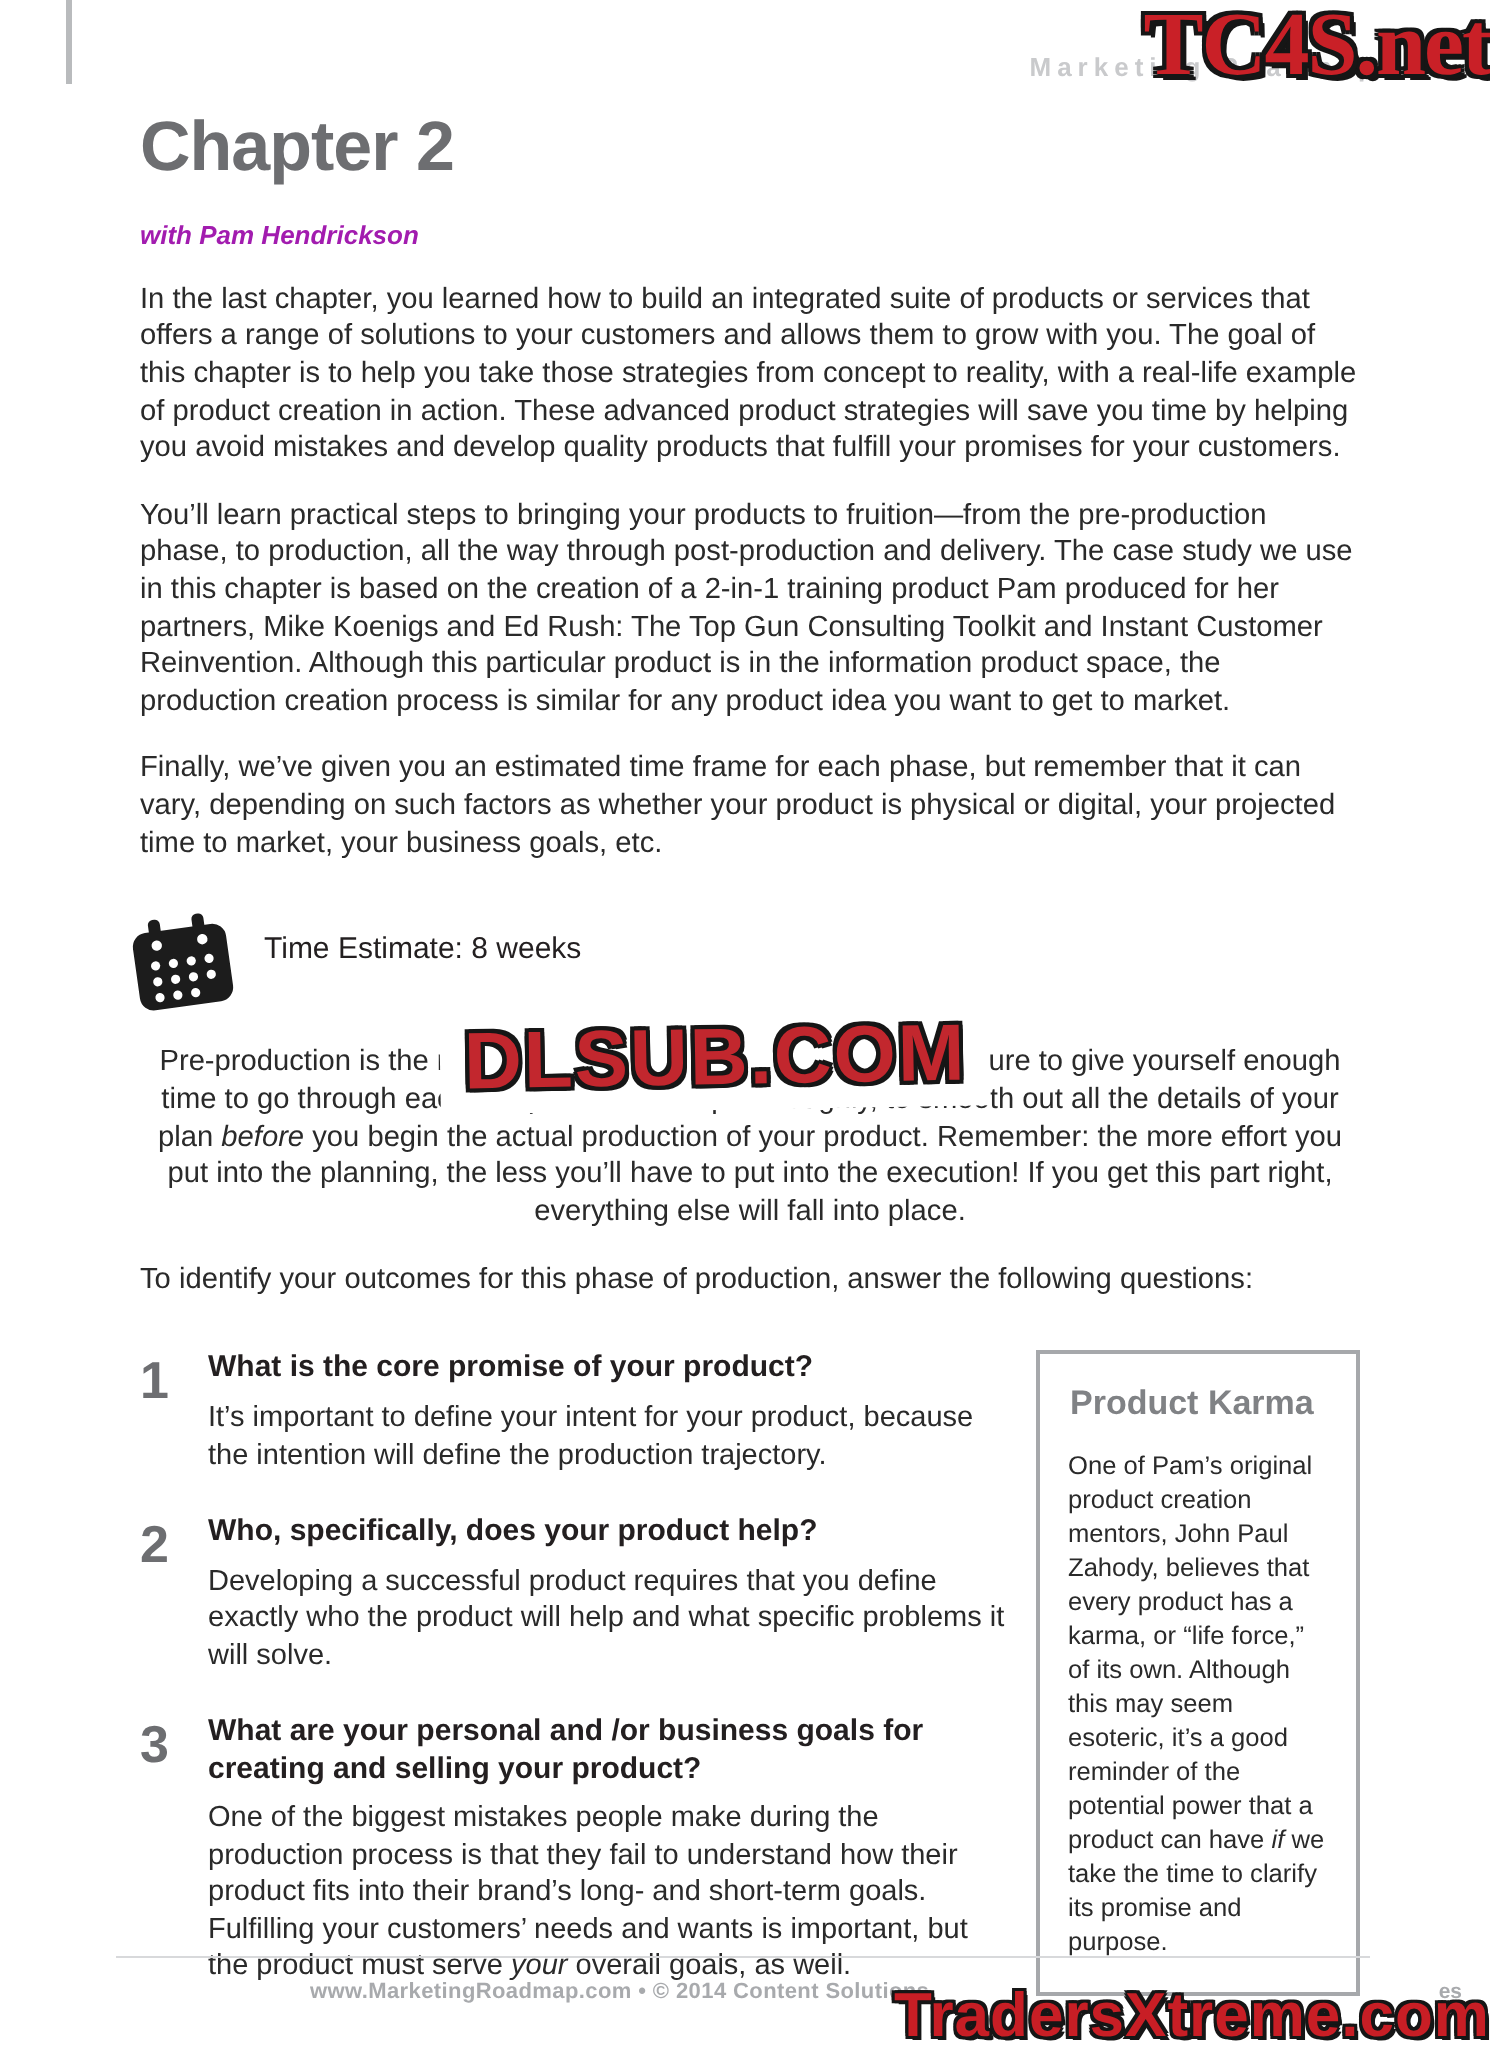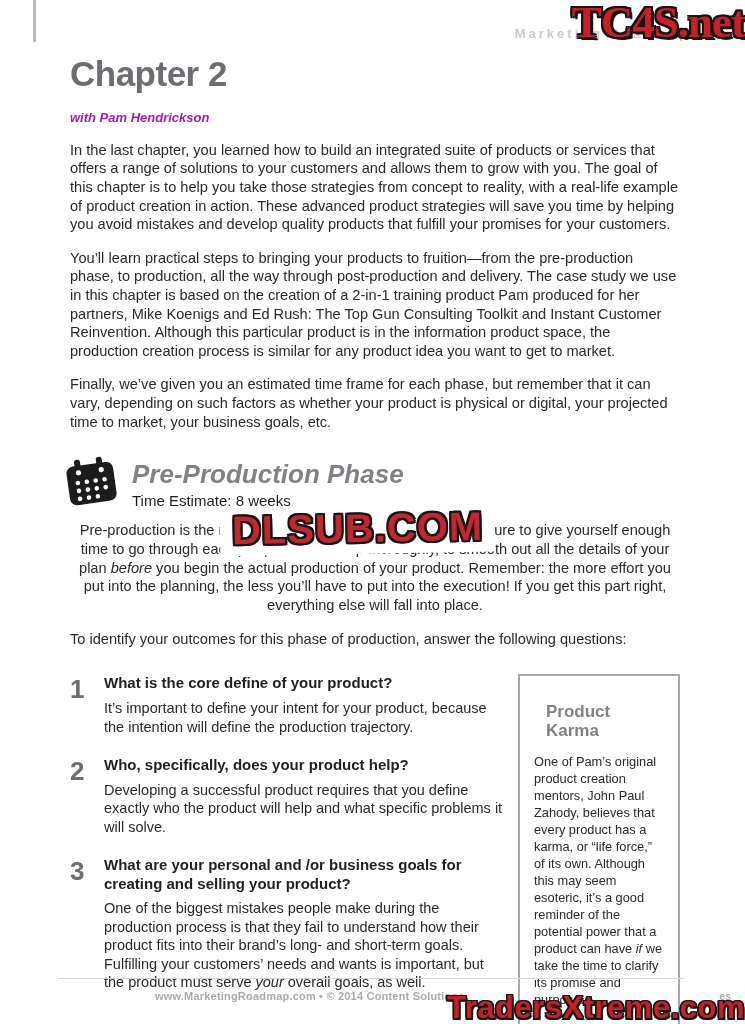--- a/index.html
+++ b/index.html
@@ -153,21 +153,21 @@
     width: 162px;
     border: 2px solid #a6a8ab;
     padding: 15px 14px 17px;
     align-self: flex-start;
     background: #ffffff;
   }
   .sidebar-title {
     font-size: 17px;
     font-weight: 700;
     color: #808285;
-    margin: 12px;
+    margin: 1px;
     line-height: 1.1;
   }
   .sidebar-body {
     margin-top: 12px;
     font-size: 12.8px;
     line-height: 1.33;
     color: #2a2a2a;
   }
   .it { font-style: italic; }
   
@@ -243,40 +243,39 @@
               <circle cx="21" cy="32" r="2.3"></circle>
               <circle cx="30" cy="32" r="2.3"></circle>
               <circle cx="39" cy="32" r="2.3"></circle>
             <circle cx="12" cy="40" r="2.3"></circle>
               <circle cx="21" cy="40" r="2.3"></circle>
               <circle cx="30" cy="40" r="2.3"></circle>
           </g>
         </svg>
       </div>
       <div class="section-titles">
-        <h3 class="section-title">Pre-Production Phase</h3>
         <div class="section-time">Time Estimate: 8 weeks</div>
       </div>
     </div>
 
     <div class="prepara-wrap">
       <div class="wm-mid">DLSUB.COM</div>
       <p class="para" style="margin-top:0"><span>Pre-production is the most important phase of this process. Be sure to give yourself enough time to go through each pre-production step thoroughly, to smooth out all the details of your plan </span><span class="it">before</span><span> you begin the actual production of your product. Remember: the more effort you put into the planning, the less you’ll have to put into the execution! If you get this part right, everything else will fall into place.</span></p>
     </div>
 
     <p class="para prompt">To identify your outcomes for this phase of production, answer the following questions:</p>
 
     <div class="qa-row">
 
       <div class="questions">
 
         <div class="q-item">
           <div class="q-num">1</div>
           <div>
-            <div class="q-heading">What is the core define of your product?</div>
+            <div class="q-heading">What is the core promise of your product?</div>
             <div class="q-body">It’s important to define your intent for your product, because the intention will define the production trajectory.</div>
           </div>
         </div>
 
         <div class="q-item">
           <div class="q-num">2</div>
           <div>
             <div class="q-heading">Who, specifically, does your product help?</div>
             <div class="q-body">Developing a successful product requires that you define exactly who the product will help and what specific problems it will solve.</div>
           </div>

